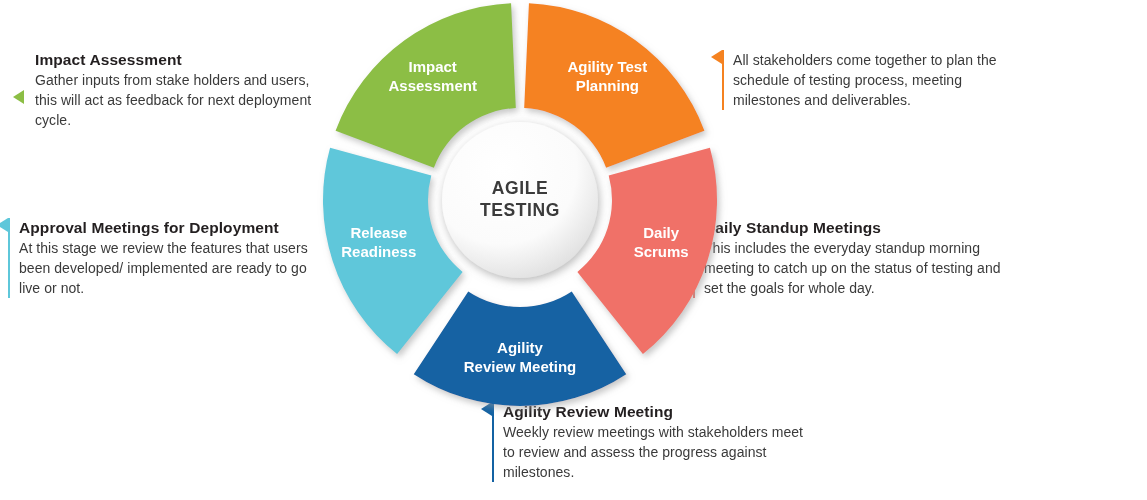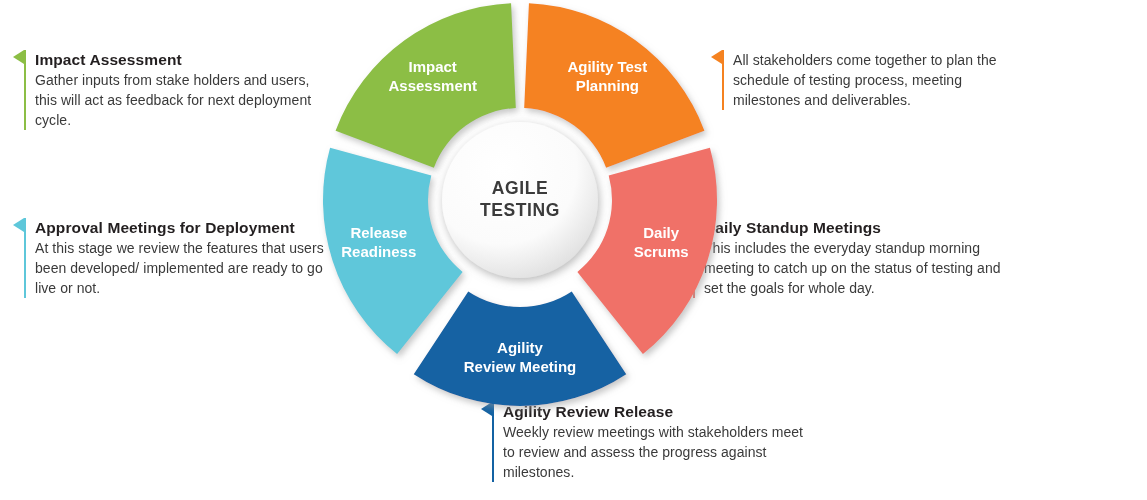--- a/index.html
+++ b/index.html
@@ -23,22 +23,22 @@
   .note h3{
     margin:0 0 1px 0;font-size:15.5px;font-weight:bold;
     color:#231f20;letter-spacing:.1px;line-height:1.25;
     white-space:nowrap;
   }
   .note p{
     margin:0;font-size:14px;color:#3a3a3a;line-height:1.43;
     letter-spacing:.05px;
   }
 
-  #note-impact{left:24px;top:50px;width:300px;}
-  #note-approval{left:24px;top:218px;width:320px;}
+  #note-impact{left:24px;top:50px;width:300px;align-items:center;}
+  #note-approval{left:8px;top:218px;width:320px;}
   #note-start{left:722px;top:50px;width:310px;}
   #note-standup{left:693px;top:218px;width:330px;}
   #note-review{left:492px;top:402px;width:320px;}
 
   
   #wheel{position:absolute;left:320px;top:0px;width:420px;height:420px;}
   #wheel svg{display:block;width:420px;height:420px;overflow:visible;}
 
   .seg-label{
     fill:#ffffff;font-family:"Liberation Sans","DejaVu Sans",sans-serif;
@@ -92,21 +92,21 @@
       <h3>Daily Standup Meetings</h3>
       <p>This includes the everyday standup morning meeting to catch up on the status of testing and set the goals for whole day.</p>
     </div>
   </div>
 
   <div class="note" id="note-review">
     <div class="rule" style="background: rgb(19, 98, 163); color: rgb(19, 98, 163);">
       <span class="tri"></span>
     </div>
     <div class="body">
-      <h3>Agility Review Release</h3>
+      <h3>Agility Review Meeting</h3>
       <p>Weekly review meetings with stakeholders meet to review and assess the progress against milestones.</p>
     </div>
   </div>
 
   <div id="wheel">
     <svg viewBox="0 0 420 420">
       <defs>
         <filter id="segShadow" x="-40%" y="-40%" width="180%" height="180%">
           <feDropShadow dx="2.5" dy="3.5" stdDeviation="3.2" flood-color="#9a9a9a" flood-opacity="0.55"></feDropShadow>
         </filter>

